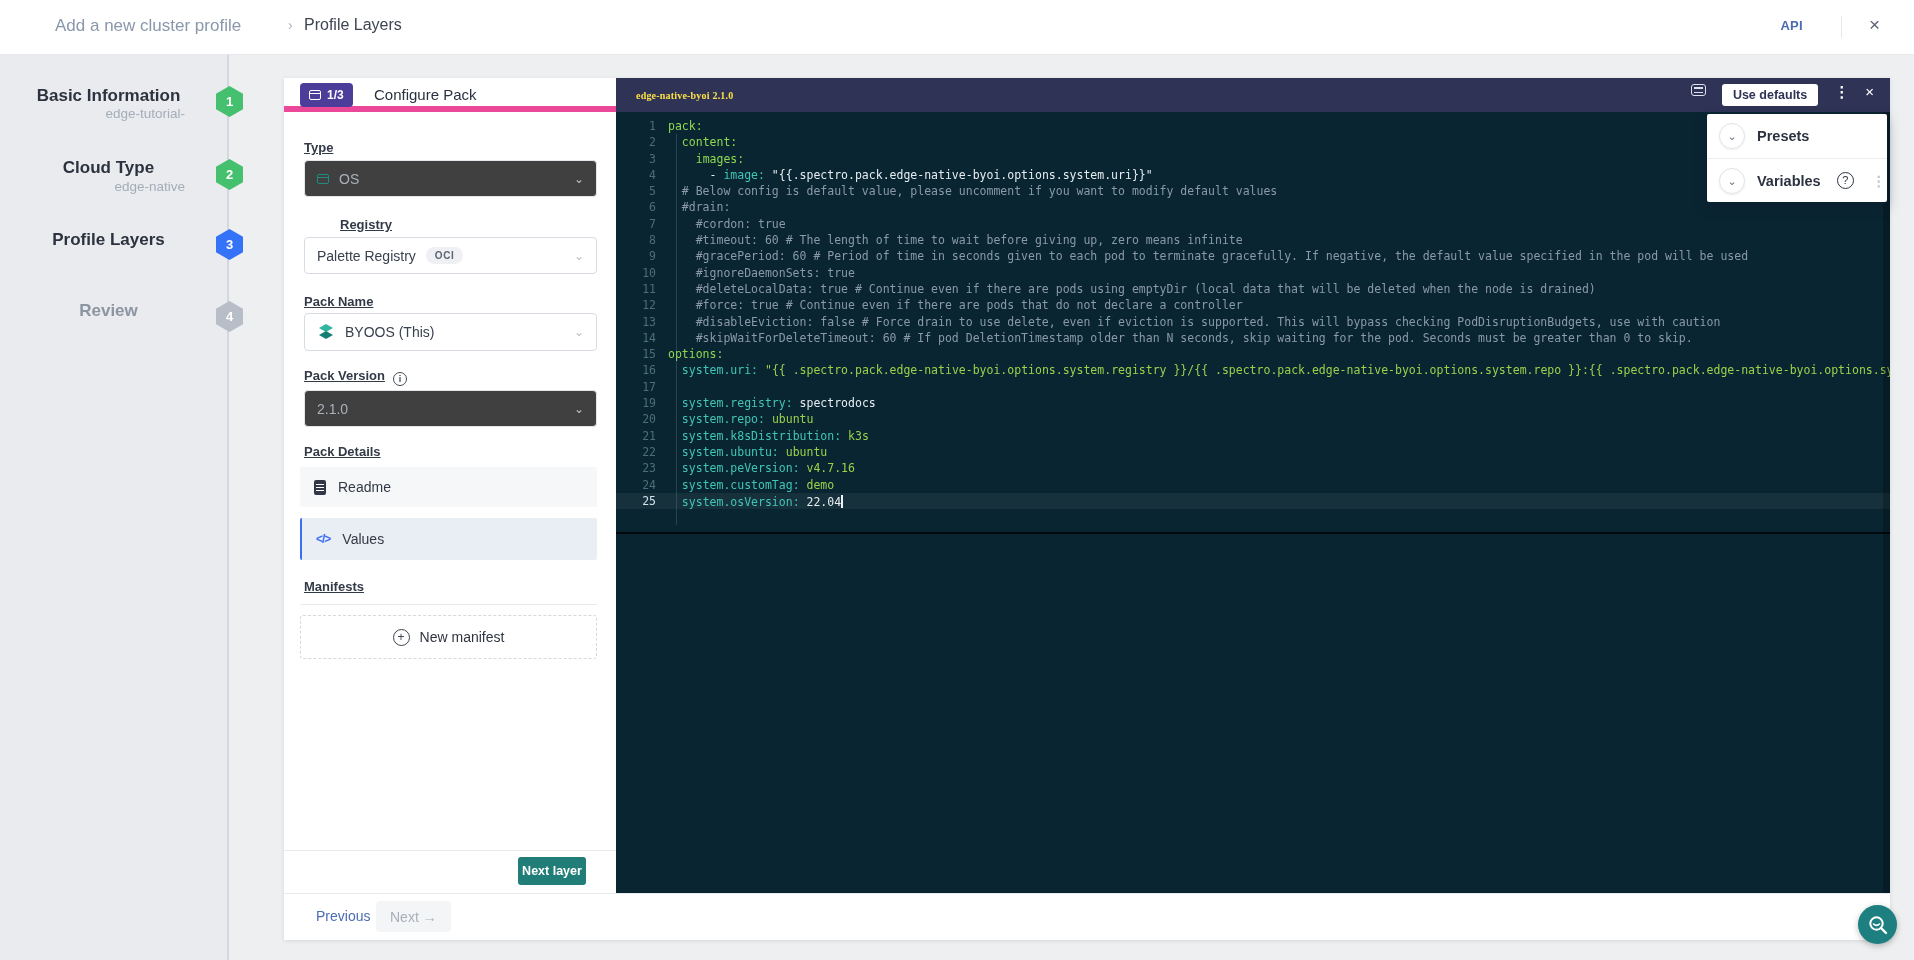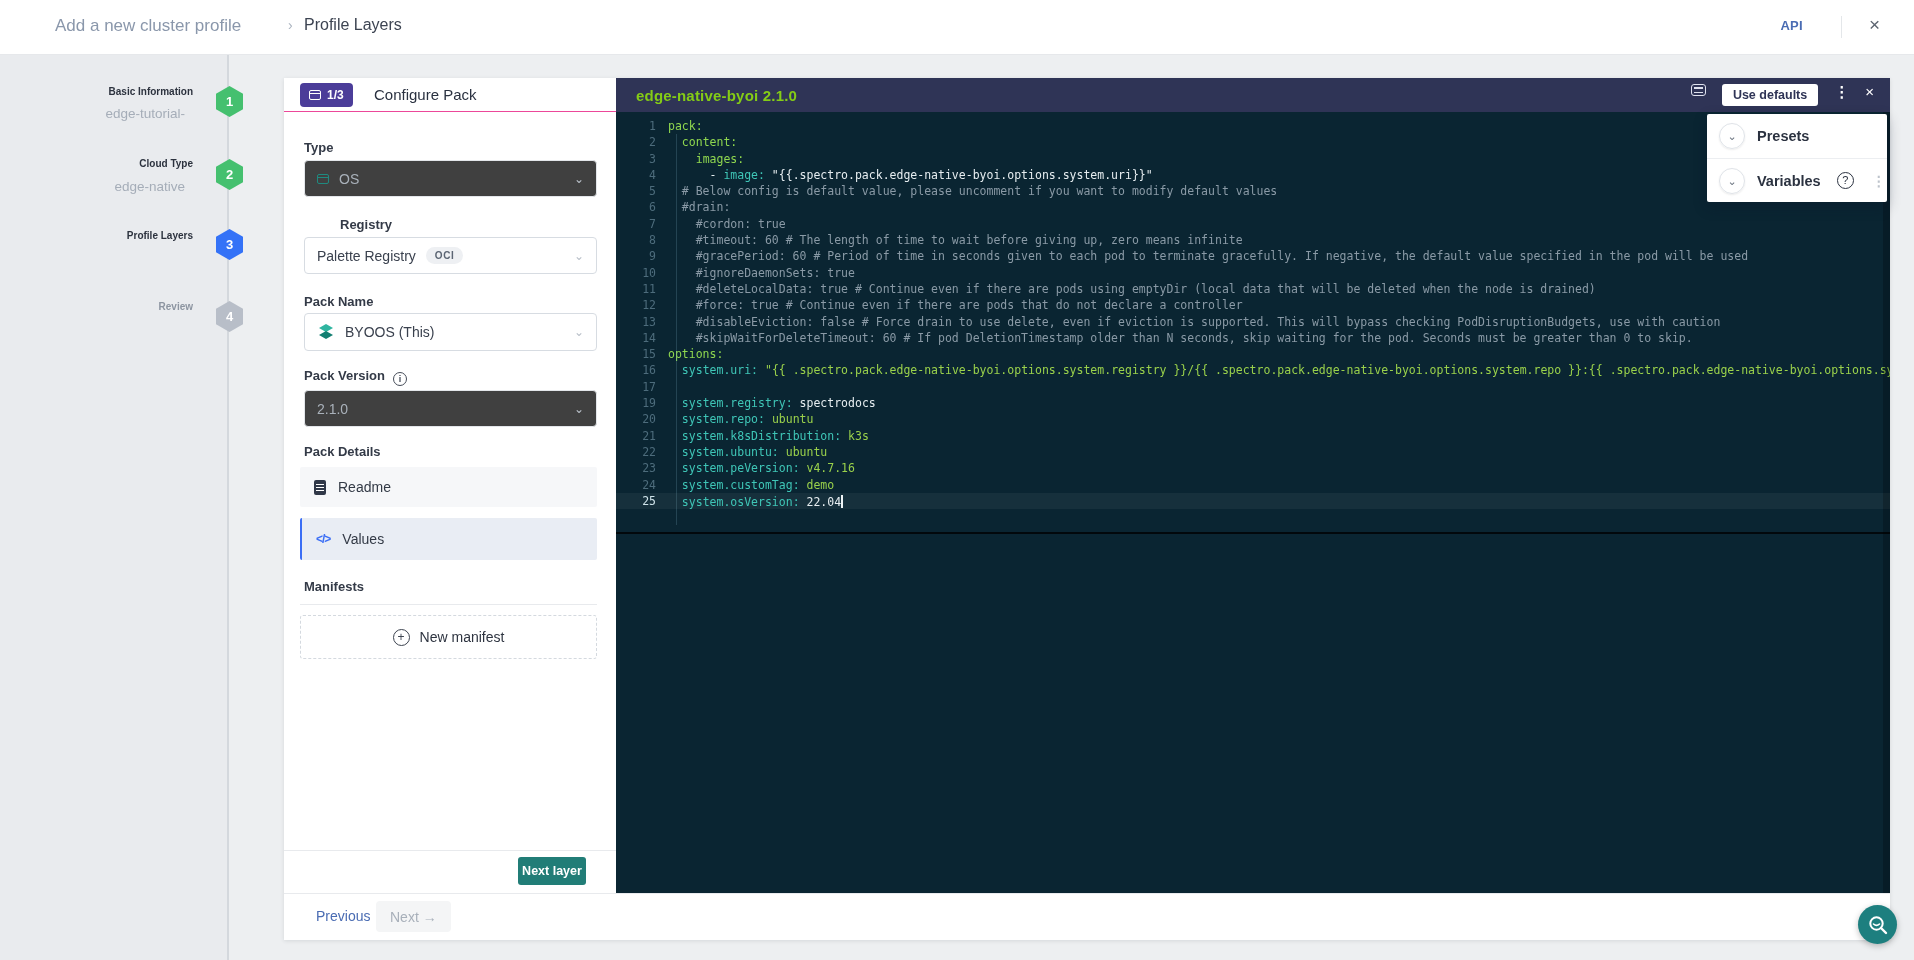--- a/index.html
+++ b/index.html
@@ -12,40 +12,40 @@
   .top-header{position:absolute;left:0;top:0;width:1914px;height:55px;background:#fff;border-bottom:1px solid #e6e8eb;z-index:30;}
   .crumb-parent{position:absolute;left:55px;top:16px;font-size:17px;color:#8a97ab;cursor:pointer;}
   .crumb-sep{position:absolute;left:288px;top:17px;font-size:14px;color:#aab3bf;}
   .crumb-current{position:absolute;left:304px;top:16px;font-size:16px;color:#3d4452;}
   .api-link{position:absolute;right:111px;top:18px;font-size:13px;font-weight:bold;color:#4a6cb3;cursor:pointer;letter-spacing:.3px;}
   .hdr-divider{position:absolute;right:72px;top:16px;width:1px;height:22px;background:#e4e7ea;}
   .hdr-close{position:absolute;right:34px;top:14px;font-size:19px;color:#5d6570;cursor:pointer;}
   
   .stepper-col{position:absolute;left:0;top:55px;width:228px;height:905px;background:#e9ebee;}
   .stepper-line{position:absolute;left:227px;top:55px;width:2px;height:905px;background:#d4d8dd;}
-  .step-title{position:absolute;left:8px;width:185px;text-align:right;font-size:10px;font-weight:bold;color:#2c323e;}
+  .step-title{position:absolute;left:16px;width:185px;text-align:center;font-size:17px;font-weight:bold;color:#2c323e;}
   .step-sub{position:absolute;left:0;width:185px;text-align:right;font-size:13.5px;color:#a5adb8;}
   .step-title.dim{color:#8d95a1;font-weight:bold;}
   .hex{position:absolute;width:27px;height:31px;z-index:5;
     clip-path:polygon(50% 0,100% 25%,100% 75%,50% 100%,0 75%,0 25%);
     color:#fff;font-size:13px;font-weight:bold;text-align:center;line-height:31px;}
   .hex.done{background:#45c06f;}
   .hex.active{background:#3472f7;}
   .hex.pending{background:#b8bec8;}
   
   .card{position:absolute;left:284px;top:78px;width:1606px;height:862px;background:#fff;box-shadow:0 1px 4px rgba(40,50,60,.12);}
   
   .cfg{position:absolute;left:0;top:0;width:332px;height:815px;background:#fff;}
-  .cfg-header{position:absolute;left:0;top:0;width:332px;height:34px;border-bottom:1px solid #ec4899;}
+  .cfg-header{position:absolute;left:0;top:0;width:332px;height:34px;border-bottom:6px solid #ec4899;}
   .cfg-badge{position:absolute;left:16px;top:5px;height:24px;background:#4b3d99;border-radius:4px;color:#fff;
     display:flex;align-items:center;gap:6px;padding:0 9px;font-size:12px;font-weight:bold;}
   .win-icon{width:12px;height:10px;border:1.4px solid currentColor;border-radius:2px;position:relative;display:inline-block;}
   .win-icon::after{content:"";position:absolute;left:0;right:0;top:2px;height:1.4px;background:currentColor;}
   .cfg-title{position:absolute;left:90px;top:8px;font-size:15px;color:#2a3140;}
-  .fld-label{position:absolute;left:20px;font-size:13px;font-weight:bold;color:#333a47;}
+  .fld-label{position:absolute;left:20px;font-size:13px;font-weight:bold;color:#333a47;text-decoration:underline;}
   .sel{position:absolute;left:20px;width:293px;height:37px;border:1px solid #d7dce2;border-radius:4px;background:#fff;
     display:flex;align-items:center;padding:0 12px;gap:10px;font-size:14px;color:#3a414e;cursor:pointer;}
   .sel.disabled{background:#404040;border-color:#e3e6ea;color:#a9b1ba;cursor:default;}
   .sel .chev{margin-left:auto;color:#b9c0c9;font-size:12px;}
   .pill{background:#eef0f3;border-radius:10px;font-size:10px;font-weight:bold;letter-spacing:.6px;color:#5b6573;padding:3px 9px;}
   .info-icon{display:inline-block;width:14px;height:14px;border:1.3px solid #454c58;border-radius:50%;color:#454c58;
     font-size:9px;line-height:13px;text-align:center;font-weight:bold;margin-left:8px;vertical-align:-2px;}
   .detail-row{position:absolute;left:16px;width:297px;height:40px;background:#f6f7f9;display:flex;align-items:center;gap:12px;
     padding:0 14px;font-size:14px;color:#333a46;cursor:pointer;border-radius:2px;}
   .detail-row.selected{background:#e9edf4;border-left:2px solid #3b6ef5;}
@@ -55,21 +55,21 @@
   .manifest-hr{position:absolute;left:16px;width:297px;height:1px;background:#e8eaed;}
   .new-manifest{position:absolute;left:16px;width:297px;height:44px;border:1.5px dashed #d4d9df;border-radius:3px;
     display:flex;align-items:center;justify-content:center;gap:10px;font-size:14px;color:#2e3440;cursor:pointer;}
   .plus-circle{width:17px;height:17px;border:1.4px solid #3d4450;border-radius:50%;font-size:12px;line-height:15px;text-align:center;color:#3d4450;}
   .cfg-footer-line{position:absolute;left:0;top:772px;width:332px;height:1px;background:#e8eaed;}
   .next-layer-btn{position:absolute;left:234px;top:779px;width:68px;height:28px;background:#217d77;color:#fff;border:none;
     border-radius:3px;font-size:12.5px;font-weight:bold;cursor:pointer;font-family:"Liberation Sans",sans-serif;}
   
   .editor{position:absolute;left:332px;top:0;width:1274px;height:815px;background:#0a2532;}
   .ed-header{position:absolute;left:0;top:0;width:1274px;height:34px;background:#2f3456;display:flex;align-items:center;}
-  .ed-title{margin-left:20px;font-size:15px;font-weight:bold;color:#84cc16;letter-spacing:.2px;}
+  .ed-title{margin-left:20px;font-size:10px;font-weight:bold;color:#fde047;letter-spacing:.2px;font-family:Liberation Serif, serif;}
   .ed-tools{margin-left:auto;display:flex;gap:16px;margin-right:16px;}
   .layout-icon{width:15px;height:12px;border:1.5px solid #dfe2ee;border-radius:3px;position:relative;cursor:pointer;}
   .layout-icon::before{content:"";position:absolute;left:2px;right:2px;top:2px;height:1.5px;background:#dfe2ee;}
   .layout-icon::after{content:"";position:absolute;left:2px;right:2px;bottom:2px;height:1.5px;background:#dfe2ee;}
   .use-defaults{height:22px;background:#fff;color:#2f3456;border:none;border-radius:3px;font-size:12.5px;font-weight:bold;
     padding:0 11px;cursor:pointer;font-family:"Liberation Sans",sans-serif;}
   .ed-kebab{color:#fff;font-size:15px;font-weight:bold;cursor:pointer;line-height:1;}
   .ed-close{color:#fff;font-size:15px;cursor:pointer;line-height:1;}
   .codewrap{position:absolute;left:0;top:34px;width:1274px;height:781px;padding-top:6px;overflow:hidden;
     font-family:"DejaVu Sans Mono",monospace;font-size:11.5px;line-height:16.3px;}

